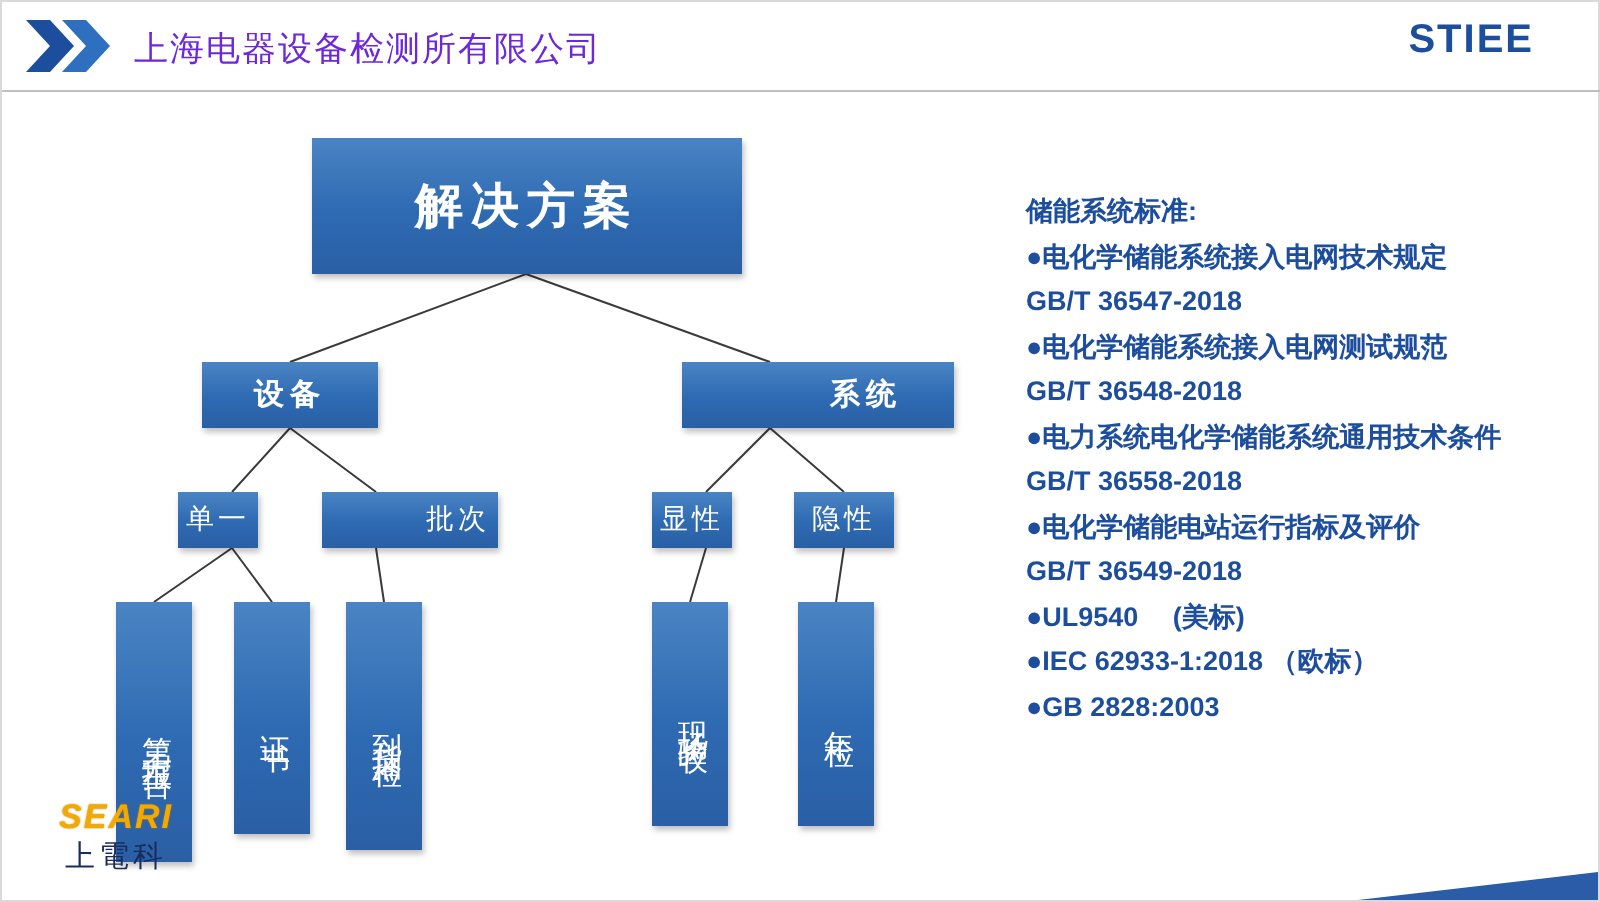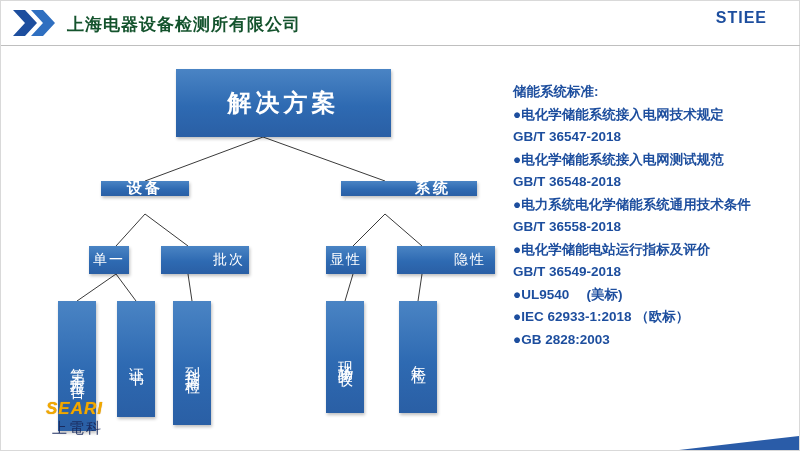--- a/index.html
+++ b/index.html
@@ -18,63 +18,63 @@
   }
   
   .header{
     position:absolute;left:0;top:0;width:100%;height:44px;
   }
   .chevrons{
     position:absolute;left:12px;top:9px;width:48px;height:26px;
   }
   .company-name{
     position:absolute;left:66px;top:12px;
-    font-size:17px;font-weight:bold;color:#14532d;
+    font-size:17px;font-weight:normal;color:#6d28d9;
     letter-spacing:1px;
   }
   .brand{
     position:absolute;right:32px;top:8px;
-    font-size:16px;font-weight:bold;color:#1d4e9e;
+    font-size:20px;font-weight:bold;color:#1d4e9e;
     letter-spacing:1px;
   }
   .header-rule{
     position:absolute;left:0;top:44px;width:800px;height:1px;
     background:#bfbfbf;
   }
   
   .node{
     position:absolute;
     background:linear-gradient(180deg,#4a84c4 0%,#2e6ab2 55%,#2a5fa5 100%);
     color:#ffffff;
     display:flex;align-items:center;justify-content:center;
     box-shadow:1px 2px 3px rgba(0,0,0,0.25);
     text-align:center;
   }
   .node-root{
     left:155px;top:68px;width:215px;height:68px;
-    font-size:24px;font-weight:bold;letter-spacing:4px;margin-left:20px;
+    font-size:24px;font-weight:bold;letter-spacing:4px;
   }
-  .node-l2{width:88px;height:15px;font-size:15px;font-weight:bold;letter-spacing:3px;}
+  .node-l2{width:88px;height:33px;font-size:15px;font-weight:bold;letter-spacing:3px;}
   .node-l3{width:40px;height:28px;font-size:14px;letter-spacing:2px;}
   .node-leaf{
     width:38px;
     writing-mode:vertical-rl;
     font-size:15px;letter-spacing:4px;
     font-weight:normal;
   }
   .connectors{position:absolute;left:0;top:0;width:800px;height:451px;}
   
   .standards{
-    position:absolute;left:512px;top:80px;width:278px;
+    position:absolute;left:512px;top:94px;width:278px;
     color:#1d4e9e;font-weight:bold;font-size:13.5px;line-height:22.5px;
   }
   .standards .line{white-space:nowrap;}
   
   .logo{
-    position:absolute;left:12px;top:398px;width:90px;text-align:right;
+    position:absolute;left:12px;top:398px;width:90px;text-align:center;
   }
   .logo-seari{
     font-size:17px;font-weight:bold;font-style:italic;
     color:#f2a900;letter-spacing:1px;
     text-shadow:0 0 1px #c07c00;
   }
   .logo-cn{
     font-family:"DejaVu Serif","Liberation Serif",serif;
     font-size:15px;font-weight:normal;color:#1a2b5e;letter-spacing:2px;
   }
@@ -118,21 +118,21 @@
   </svg>
 
   <div class="node node-root">解决方案</div>
 
   <div class="node node-l2" style="left:100px;top:180px;">设备</div>
   <div class="node node-l2" style="left:340px;top:180px;padding-left:48px;">系统</div>
 
   <div class="node node-l3" style="left:88px;top:245px;">单一</div>
   <div class="node node-l3" style="left:160px;top:245px;padding-left:48px;">批次</div>
   <div class="node node-l3" style="left:325px;top:245px;">显性</div>
-  <div class="node node-l3" style="left:396px;top:245px;width:50px;padding-left:48px;">隐性</div>
+  <div class="node node-l3" style="left:396px;top:245px;width:50px;">隐性</div>
 
   <div class="node node-leaf" style="left:57px;top:300px;height:130px;">第三方报告</div>
   <div class="node node-leaf" style="left:116px;top:300px;height:116px;">证书</div>
   <div class="node node-leaf" style="left:172px;top:300px;height:124px;">到货抽检</div>
   <div class="node node-leaf" style="left:325px;top:300px;height:112px;">现场验收</div>
   <div class="node node-leaf" style="left:398px;top:300px;height:112px;">年检</div>
 
   <div class="standards">
     <div class="line">储能系统标准:</div>
     <div class="line">●电化学储能系统接入电网技术规定</div>

